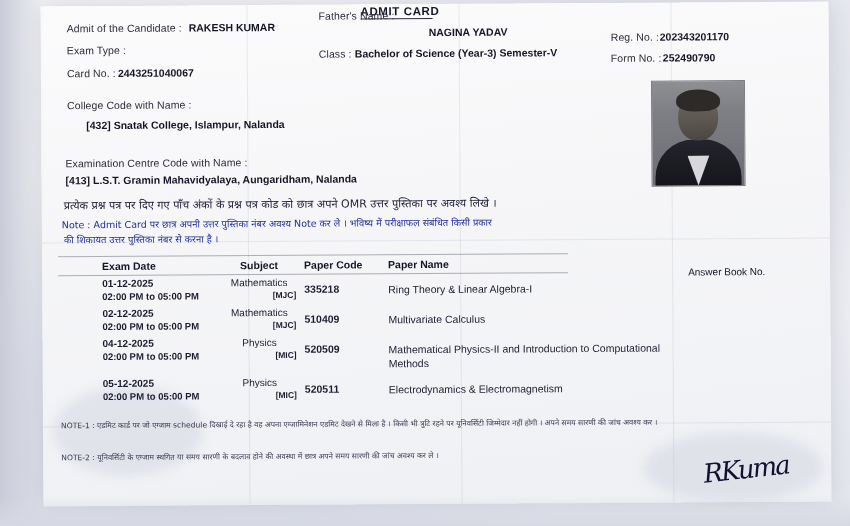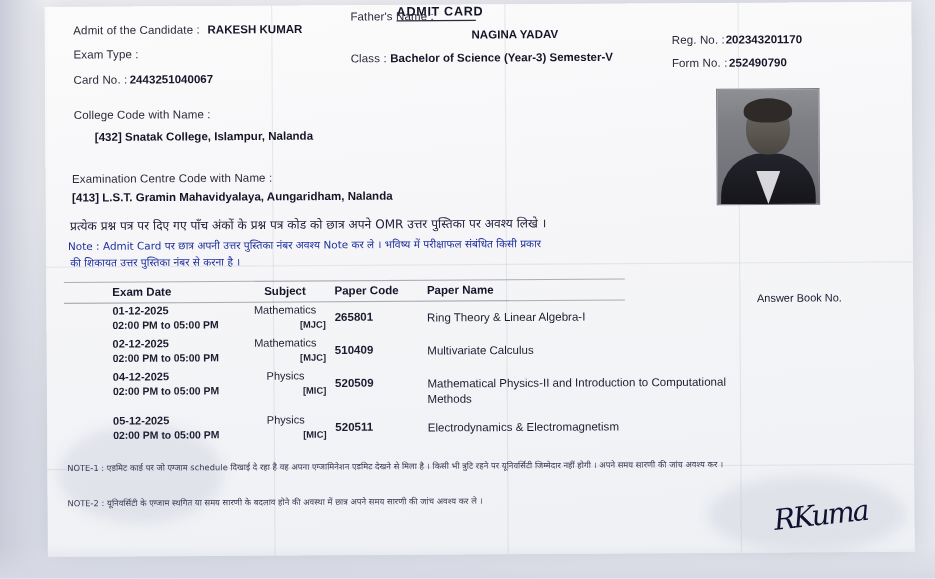--- a/index.html
+++ b/index.html
@@ -295,21 +295,21 @@
       <tbody>
         <tr>
           <td>
             <span class="date-1">01-12-2025</span>
             <span class="date-2">02:00 PM to 05:00 PM</span>
           </td>
           <td>
             <span class="sub-1">Mathematics</span>
             <span class="sub-2">[MJC]</span>
           </td>
-          <td class="code">265801</td>
+          <td class="code">335218</td>
           <td class="pname">Ring Theory &amp; Linear Algebra-I</td>
         </tr>
         <tr>
           <td>
             <span class="date-1">02-12-2025</span>
             <span class="date-2">02:00 PM to 05:00 PM</span>
           </td>
           <td>
             <span class="sub-1">Mathematics</span>
             <span class="sub-2">[MJC]</span>

